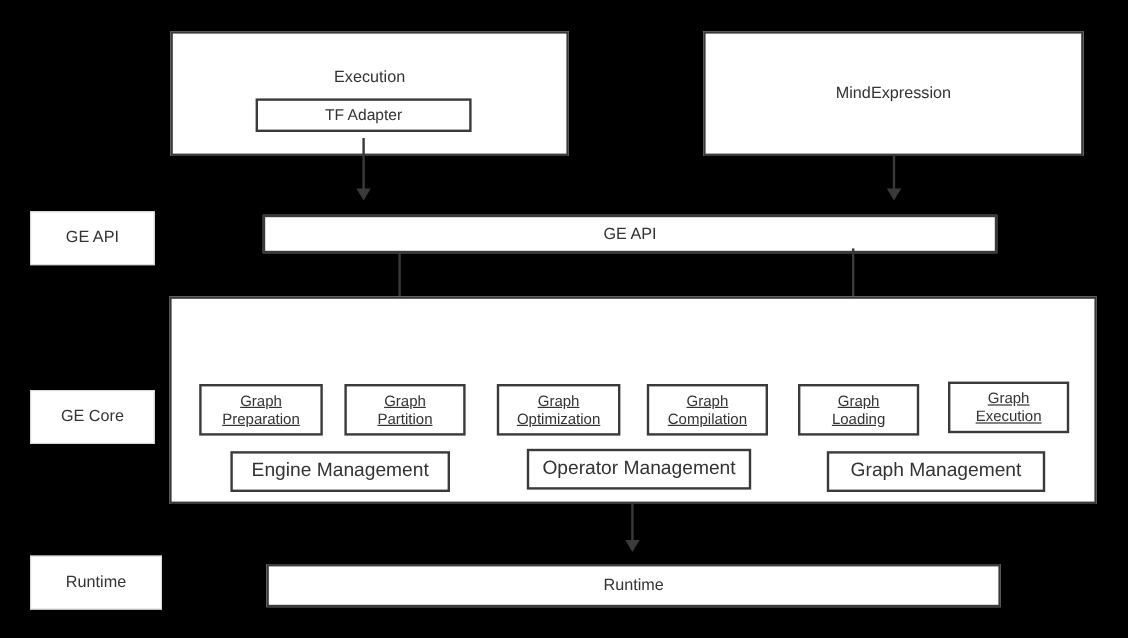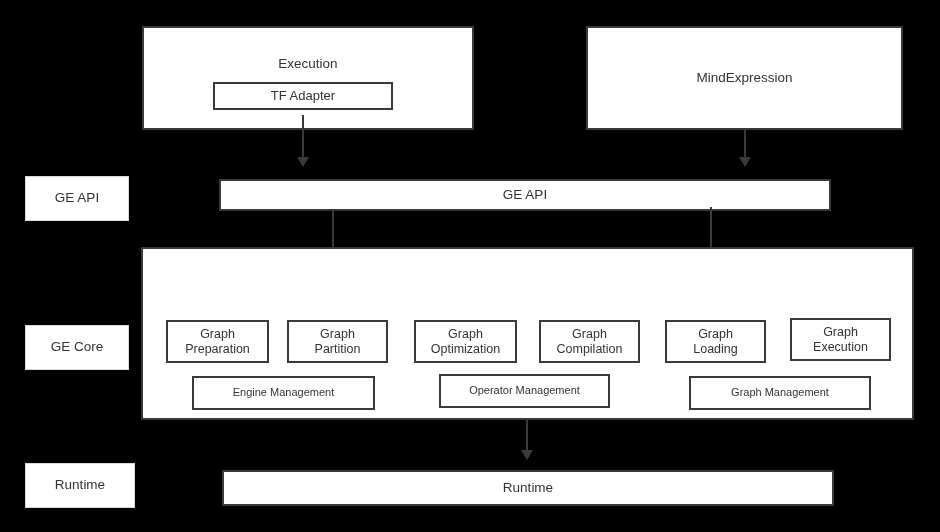--- a/index.html
+++ b/index.html
@@ -69,23 +69,24 @@
     background: #ffffff;
     border: 2px solid #3a3a3a;
   }
 
   
   .core-init {
     font-size: 13px;
   }
   .core-unit {
     font-size: 12.5px;
+    text-decoration: underline;
   }
   .core-mgmt {
-    font-size: 11px;
+    font-size: 16px;
   }
 
   
   .conn {
     position: absolute;
     background: #3a3a3a;
   }
   .conn-v {
     width: 2px;
   }
@@ -149,21 +150,21 @@
 Compilation</div>
 
   <div class="box core-unit" style="left:665px; top:320px; width:101px; height:43px;">Graph
 Loading</div>
 
   <div class="box core-unit" style="left:790px; top:318px; width:101px; height:43px;">Graph
 Execution</div>
 
   <div class="box core-mgmt" style="left:192px; top:376px; width:183px; height:34px;">Engine Management</div>
 
-  <div class="box core-mgmt" style="left:439px; top:374px; width:171px; height:34px;">Operator Management</div>
+  <div class="box core-mgmt" style="left:439px; top:374px; width:187px; height:34px;">Operator Management</div>
 
   <div class="box core-mgmt" style="left:689px; top:376px; width:182px; height:34px;">Graph Management</div>
 
   <div class="conn conn-v" style="left:526px; top:420px; height:32px;"></div>
   <div class="arrow-head" style="left:521px; top:450px;"></div>
 
   <div class="box bar" style="left:222px; top:470px; width:612px; height:36px;">Runtime</div>
 
 </div>
 

